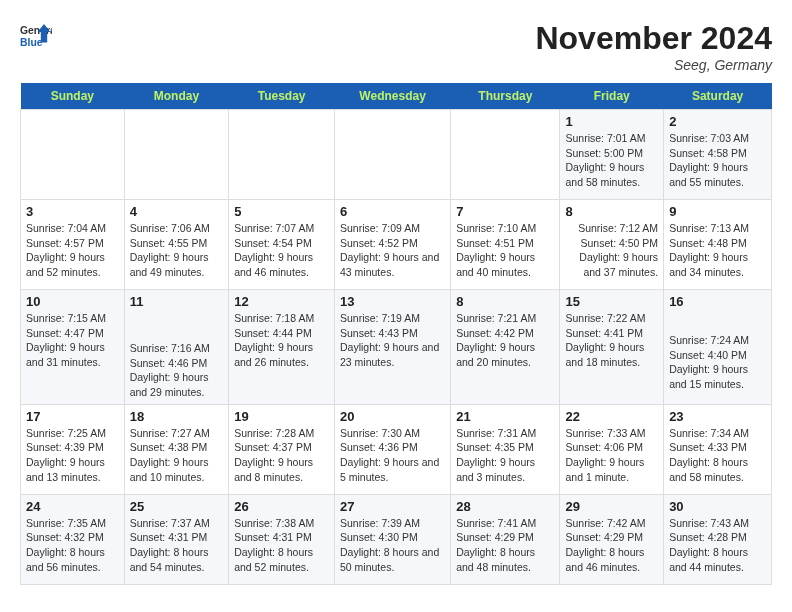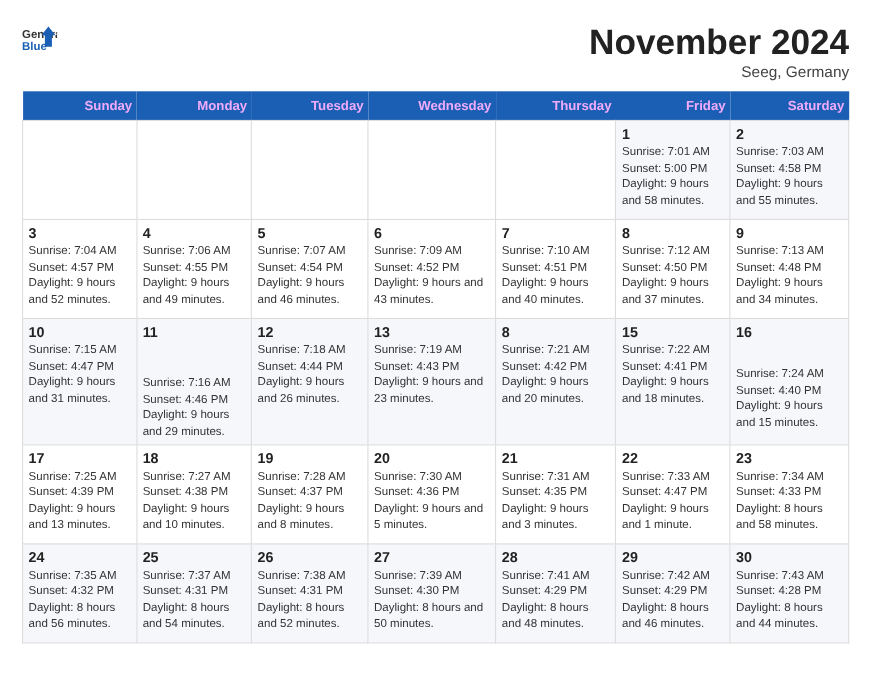--- a/index.html
+++ b/index.html
@@ -29,31 +29,32 @@
       text-align: right;
     }
     .month-title {
       font-size: 32px;
       font-weight: bold;
       color: #222;
     }
     .subtitle {
       font-size: 14px;
       color: #444;
+      font-style: italic;
     }
     table {
       width: 100%;
       border-collapse: collapse;
       font-size: 11px;
     }
     thead th {
       background: #1a5fb4;
-      color: #f0abfc;
+      color: #bef264;
       padding: 6px 4px;
-      text-align: right;
+      text-align: center;
       font-size: 12px;
       font-weight: bold;
     }
     tbody tr {
       vertical-align: top;
     }
     tbody td {
       border: 1px solid #ddd;
       padding: 4px 5px;
       min-height: 80px;
@@ -157,21 +158,21 @@
 Daylight: 9 hours and 43 minutes.</div>
         </td>
         <td>
           <span class="day-num">7</span>
           <div class="day-info" style="white-space: pre-line;">Sunrise: 7:10 AM
 Sunset: 4:51 PM
 Daylight: 9 hours and 40 minutes.</div>
         </td>
         <td>
           <span class="day-num">8</span>
-          <div class="day-info" style="white-space: pre-line;">Sunrise: 7:12 AM
+          <div class="day-info" style="white-space: pre-line; text-align: right;">Sunrise: 7:12 AM
 Sunset: 4:50 PM
 Daylight: 9 hours and 37 minutes.</div>
         </td>
         <td>
           <span class="day-num">9</span>
           <div class="day-info" style="white-space: pre-line;">Sunrise: 7:13 AM
 Sunset: 4:48 PM
 Daylight: 9 hours and 34 minutes.</div>
         </td>
       </tr>
@@ -246,21 +247,21 @@
         </td>
         <td>
           <span class="day-num">21</span>
           <div class="day-info" style="white-space: pre-line;">Sunrise: 7:31 AM
 Sunset: 4:35 PM
 Daylight: 9 hours and 3 minutes.</div>
         </td>
         <td>
           <span class="day-num">22</span>
           <div class="day-info" style="white-space: pre-line;">Sunrise: 7:33 AM
-Sunset: 4:47 PM
+Sunset: 4:06 PM
 Daylight: 9 hours and 1 minute.</div>
         </td>
         <td>
           <span class="day-num">23</span>
           <div class="day-info" style="white-space: pre-line;">Sunrise: 7:34 AM
 Sunset: 4:33 PM
 Daylight: 8 hours and 58 minutes.</div>
         </td>
       </tr>
       <tr>

